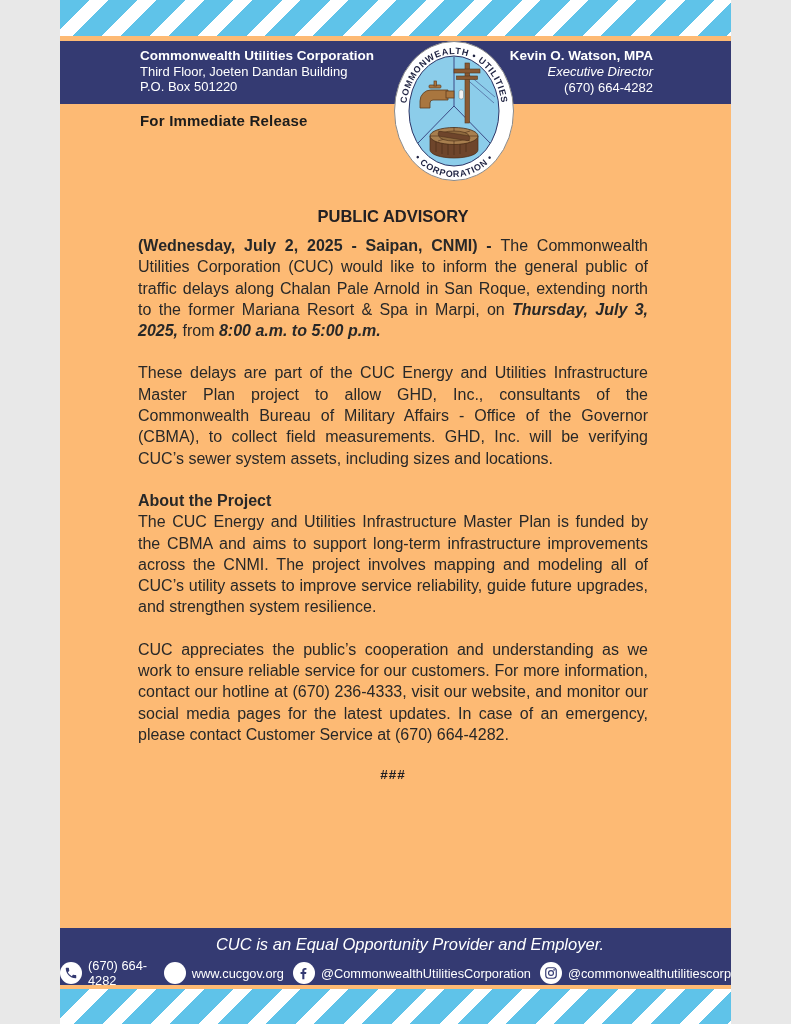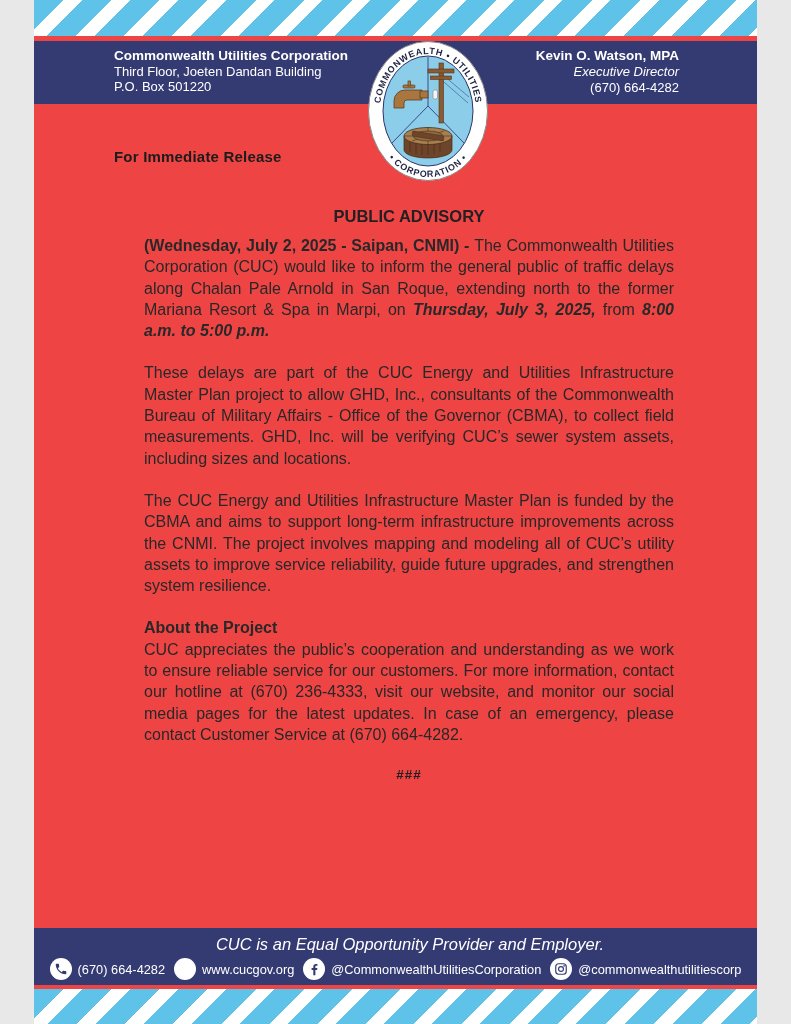--- a/index.html
+++ b/index.html
@@ -1,18 +1,18 @@
 <!DOCTYPE html>
 <html><head>
 <meta charset="utf-8">
 <style>
   html,body { margin:0; padding:0; background:#e8e8e8; }
   .page {
-    position:relative; width:723px; height:1024px; margin:0 auto;
-    background:#ef4444; overflow:hidden;
+    position:relative; width:671px; height:1024px; margin:0 auto;
+    background:#fdba74; overflow:hidden;
     font-family:"Liberation Sans", sans-serif; color:#282828;
   }
   
   .stripes {
     position:absolute; left:0; right:0;
     background:repeating-linear-gradient(135deg, #5FC3E9 0 21px, #ffffff 21px 34px);
   }
   .stripes-top { top:0; height:36px; }
   .stripes-bottom { top:989px; height:35px; }
 
@@ -27,25 +27,25 @@
   .org-name { font-weight:bold; font-size:13.5px; }
   .header-right { text-align:right; font-size:13px; line-height:16px; }
   .contact-name { font-weight:bold; font-size:13.5px; }
   .contact-title { font-style:italic; }
 
   
   .logo { position:absolute; top:40px; left:333px; width:122px; height:142px; z-index:3; }
 
   .release-label {
     position:absolute; top:112px; left:80px;
-    font-weight:bold; font-size:15px; color:#1c1c1c; letter-spacing:.2px;margin-top:36px;
+    font-weight:bold; font-size:15px; color:#1c1c1c; letter-spacing:.2px;
   }
 
   
-  .main { position:absolute; top:206px; left:78px; right:83px;margin-left:32px; }
+  .main { position:absolute; top:206px; left:78px; right:83px; }
   .kicker {
     margin:0 0 9px 0; text-align:center;
     font-size:16.5px; font-weight:bold; color:#232023; line-height:20px;
   }
   .headline {
     margin:0 0 19px 0; text-align:center;
     font-size:18px; font-weight:bold; color:#232023; line-height:23px;
   }
   .para {
     margin:0 0 21px 0; text-align:justify;
@@ -137,22 +137,22 @@
     </svg>
   </div>
 
   <div class="release-label">For Immediate Release</div>
 
   <div class="main">
     <h1 class="kicker">PUBLIC ADVISORY</h1>
 
     <p class="para"><span class="b">(Wednesday, July 2, 2025 - Saipan, CNMI) - </span><span>The Commonwealth Utilities Corporation (CUC) would like to inform the general public of traffic delays along Chalan Pale Arnold in San Roque, extending north to the former Mariana Resort &amp; Spa in Marpi, on </span><span class="b i">Thursday, July 3, 2025,</span><span> from </span><span class="b i">8:00 a.m. to 5:00 p.m.</span></p>
     <p class="para"><span>These delays are part of the CUC Energy and Utilities Infrastructure Master Plan project to allow GHD, Inc., consultants of the Commonwealth Bureau of Military Affairs - Office of the Governor (CBMA), to collect field measurements. GHD, Inc. will be verifying CUC’s sewer system assets, including sizes and locations.</span></p>
+    <p class="para tight"><span class="b">About the Project</span></p>
     <p class="para"><span>The CUC Energy and Utilities Infrastructure Master Plan is funded by the CBMA and aims to support long-term infrastructure improvements across the CNMI. The project involves mapping and modeling all of CUC’s utility assets to improve service reliability, guide future upgrades, and strengthen system resilience.</span></p>
-    <p class="para tight"><span class="b">About the Project</span></p>
     <p class="para"><span>CUC appreciates the public’s cooperation and understanding as we work to ensure reliable service for our customers. For more information, contact our hotline at (670) 236-4333, visit our website, and monitor our social media pages for the latest updates. In case of an emergency, please contact Customer Service at (670) 664-4282.</span></p>
 
     <div class="end-mark">###</div>
   </div>
 
   <div class="footer-band">
     <div class="tagline">CUC is an Equal Opportunity Provider and Employer.</div>
     <div class="contacts">
 
       <span class="contact-item">

